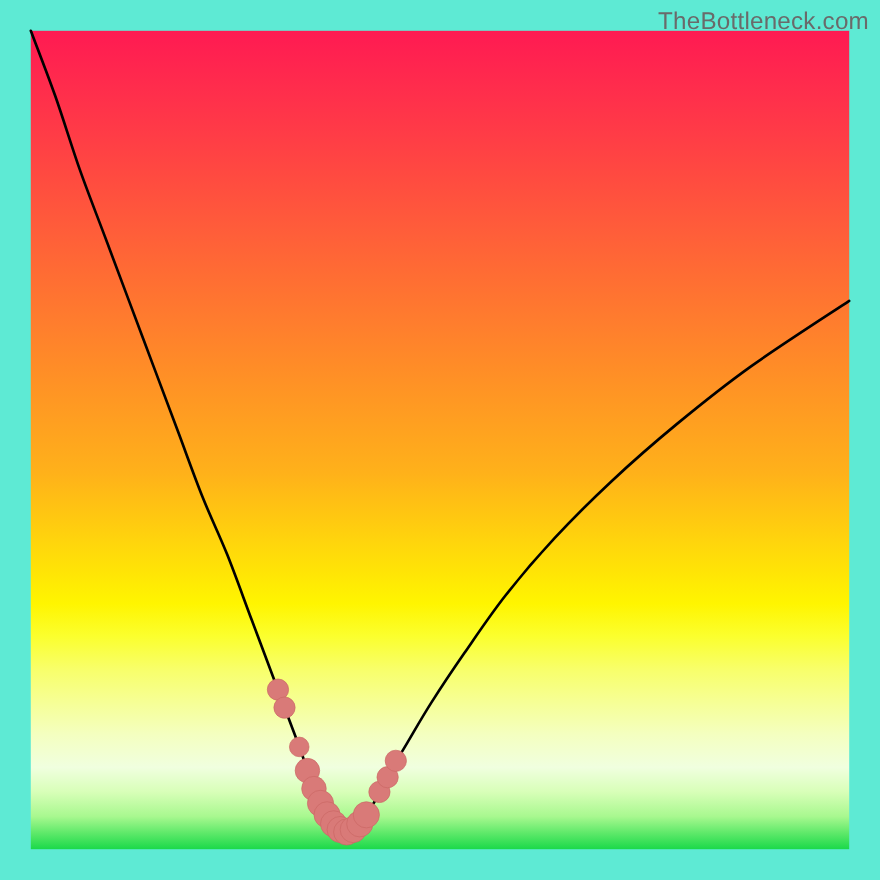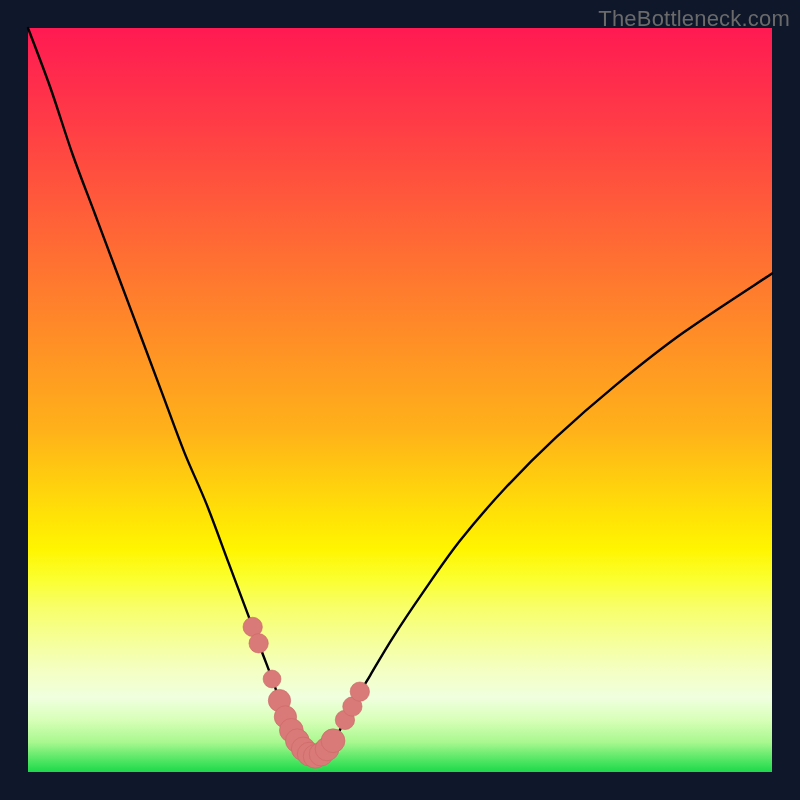--- a/index.html
+++ b/index.html
@@ -10,21 +10,21 @@
     background: #000;
     overflow: hidden;
     font-family: Arial, Helvetica, sans-serif;
   }
   .frame {
     position: absolute;
     left: 0;
     top: 0;
     width: 800px;
     height: 800px;
-    background: #0f172a;
+    background: #5eead4;
   }
   .plot {
     position: absolute;
     left: 28px;
     top: 28px;
     width: 744px;
     height: 744px;
     
     background: linear-gradient(to bottom,
       #ff1a52 0%,

